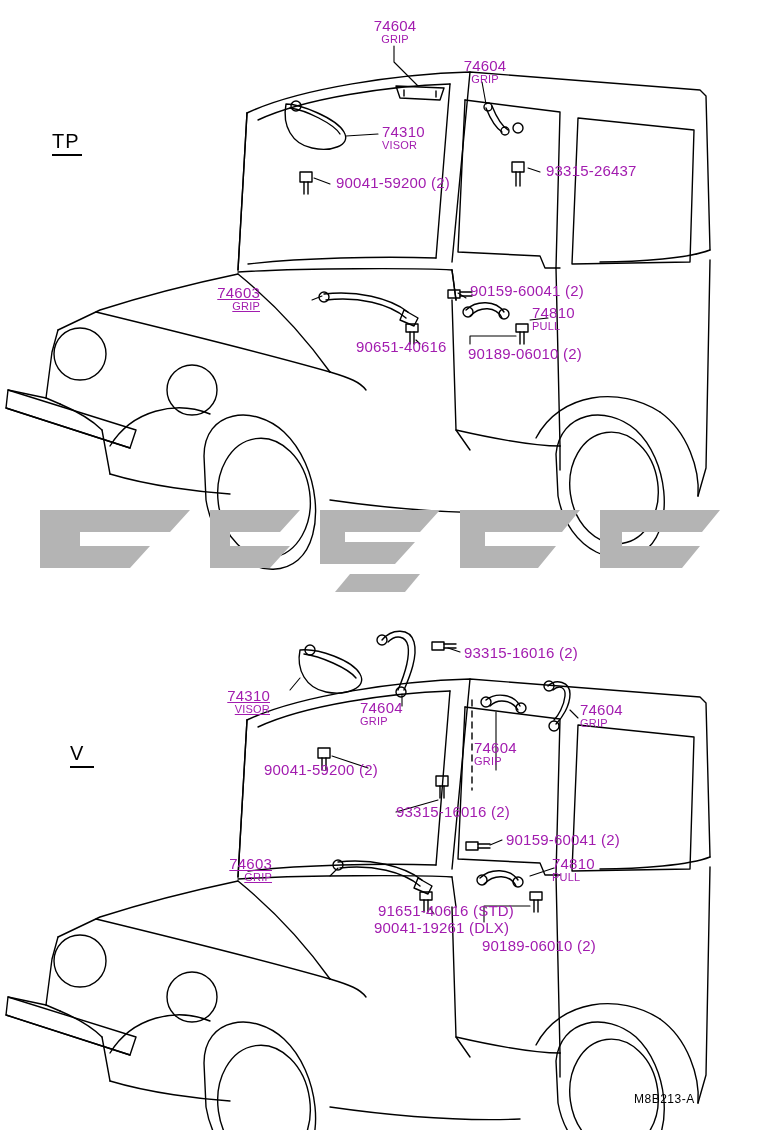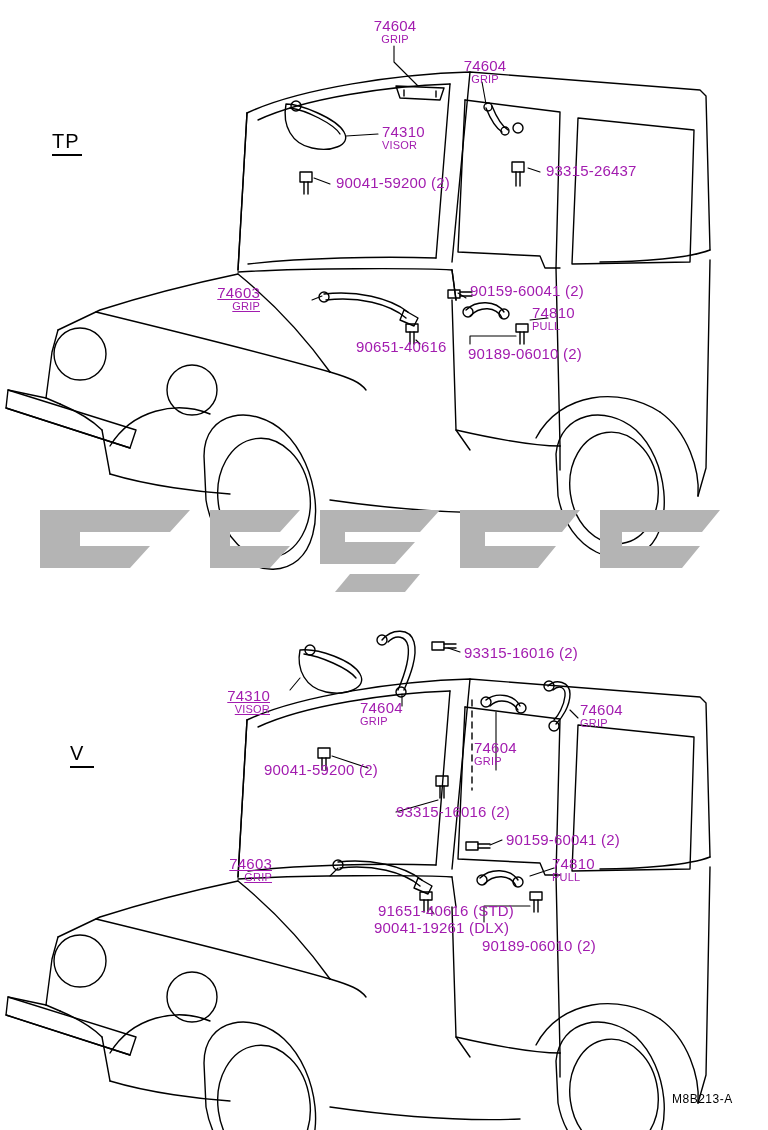--- a/index.html
+++ b/index.html
@@ -420,15 +420,15 @@
   </div>
 
   <div class="lbl" style="left:374px; top:920px;">
     <span class="pn">90041-19261 (DLX)</span>
   </div>
 
   <div class="lbl" style="left:482px; top:938px;">
     <span class="pn">90189-06010  (2)</span>
   </div>
 
-  <div class="code" style="left:672px; top:1092px;">M8B213-A</div>
+  <div class="code" style="left:634px; top:1092px;">M8B213-A</div>
 
 </div>
 
 </body></html>

